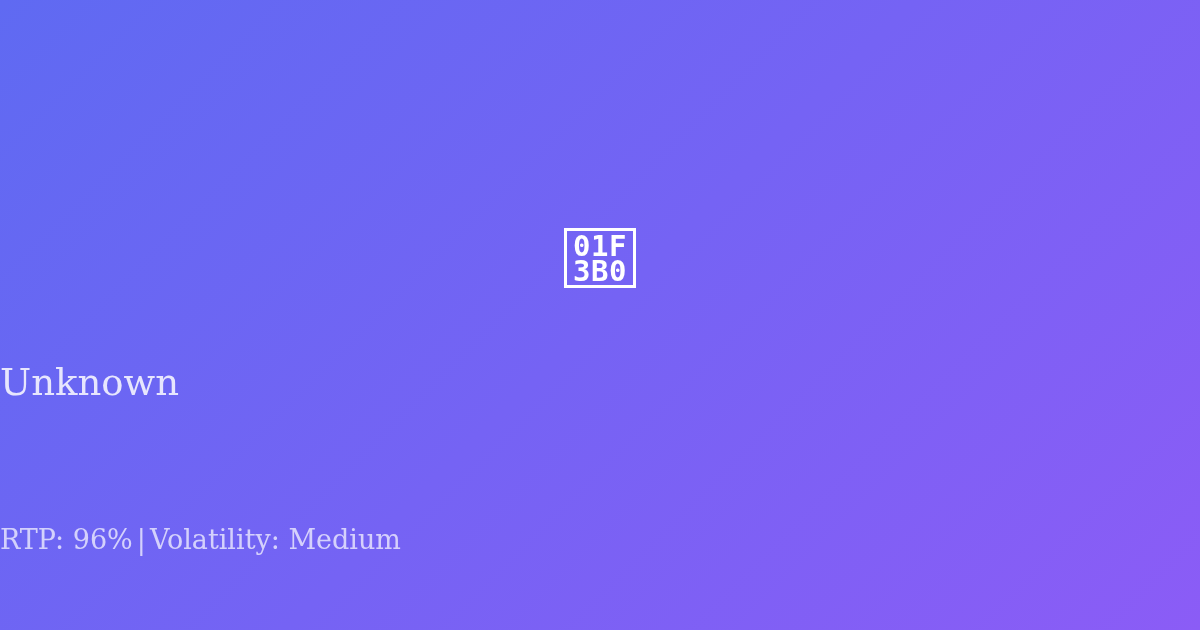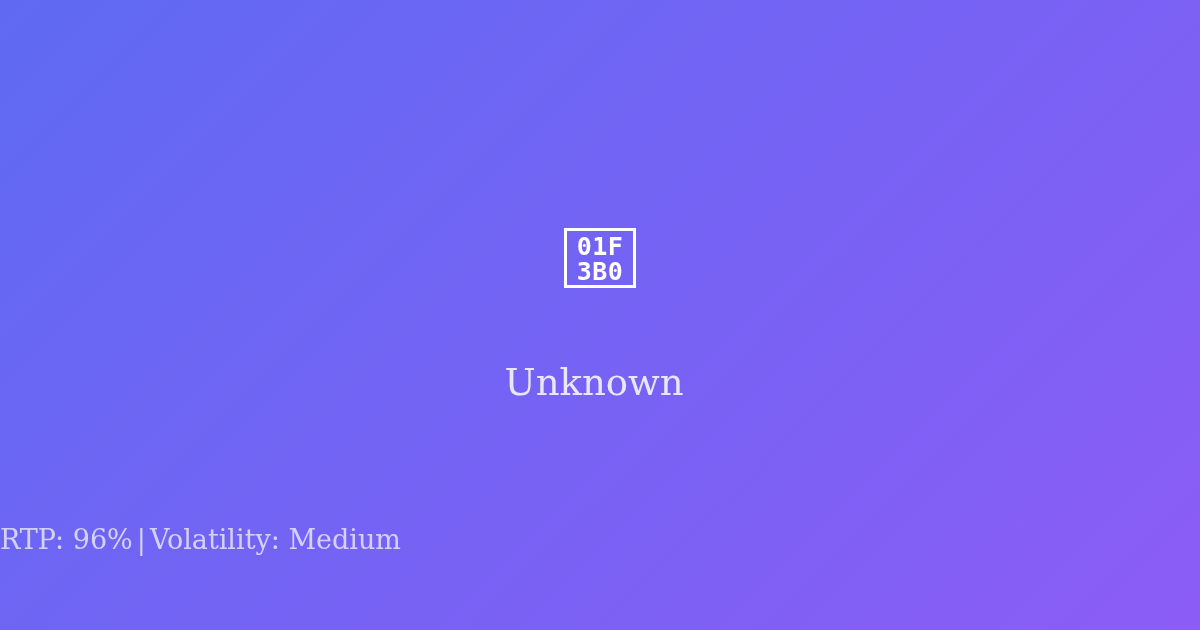--- a/index.html
+++ b/index.html
@@ -54,39 +54,38 @@
     flex-direction: column;
     align-items: center;
     justify-content: center;
     box-sizing: border-box;
     width: 72px;
     height: 60px;
     border: 3px solid #ffffff;
     padding: 1px 0 0 0;
     font-family: "DejaVu Sans Mono", "Liberation Mono", monospace;
     font-weight: bold;
-    font-size: 25px;
+    font-size: 29px;
     line-height: 25px;
     color: #ffffff;
     letter-spacing: 0.5px;
     flex: 0 0 auto;
   }
 
   .tofu-glyph .tofu-row {
     display: block;
     height: 25px;
   }
 
   
   .subtitle {
     position: absolute;
     left: 0;
     right: 12px;
     top: 364px;
-    text-align: center;
     font-family: "DejaVu Serif", "Liberation Serif", serif;
     font-weight: normal;
     font-size: 37px;
     line-height: 1;
     color: rgba(255, 255, 255, 0.84);
     white-space: nowrap;
   }
 
   
   .meta-line {

